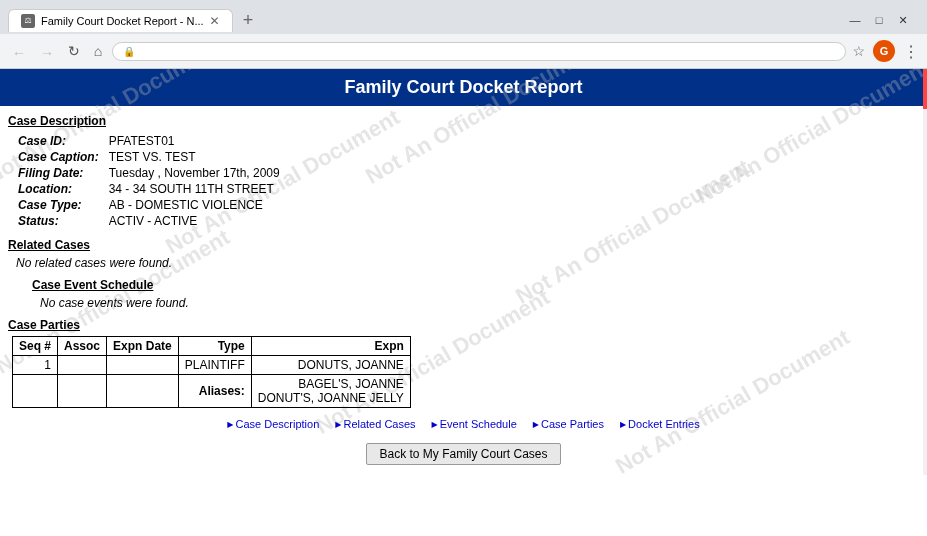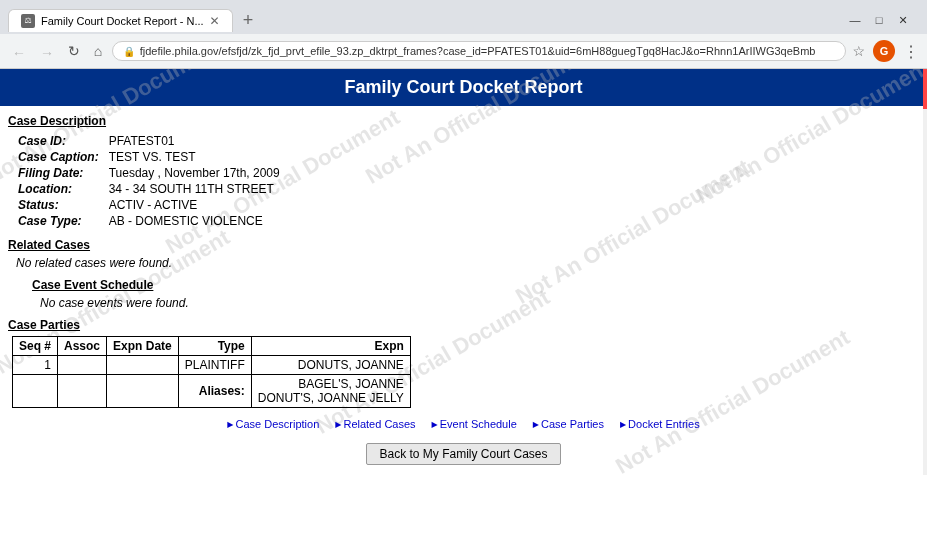--- a/index.html
+++ b/index.html
@@ -296,21 +296,20 @@
       <span class="win-btn">✕</span>
     </div>
   </div>
   <div class="address-bar-row">
     <span class="nav-btn disabled">←</span>
     <span class="nav-btn disabled">→</span>
     <span class="nav-btn">↻</span>
     <span class="nav-btn">⌂</span>
     <div class="address-bar">
       <span class="lock-icon">🔒</span>
-      <span class="address-text">fjdefile.phila.gov/efsfjd/zk_fjd_prvt_efile_93.zp_dktrpt_frames?case_id=PFATEST01&amp;uid=6mH88guegTgq8HacJ&amp;o=Rhnn1ArIIWG3qeBmb</span>
     </div>
     <div class="toolbar-right">
       <span class="star-icon">☆</span>
       <div class="profile-btn">G</div>
       <span class="menu-dots">⋮</span>
     </div>
   </div>
 </div>
 
 <div class="page-content" style="position:relative;">
@@ -346,26 +345,26 @@
           </tr>
           <tr>
             <td>Filing Date:</td>
             <td>Tuesday , November 17th, 2009</td>
           </tr>
           <tr>
             <td>Location:</td>
             <td>34 - 34 SOUTH 11TH STREET</td>
           </tr>
           <tr>
+            <td>Case Type:</td>
+            <td>AB - DOMESTIC VIOLENCE</td>
+          </tr>
+          <tr>
             <td>Status:</td>
             <td>ACTIV - ACTIVE</td>
-          </tr>
-          <tr>
-            <td>Case Type:</td>
-            <td>AB - DOMESTIC VIOLENCE</td>
           </tr>
         </tbody>
       </table>
     </div>
 
     <div class="related-cases-section">
       <div class="section-title">Related Cases</div>
       <div class="no-results-text">No related cases were found.</div>
     </div>
 

